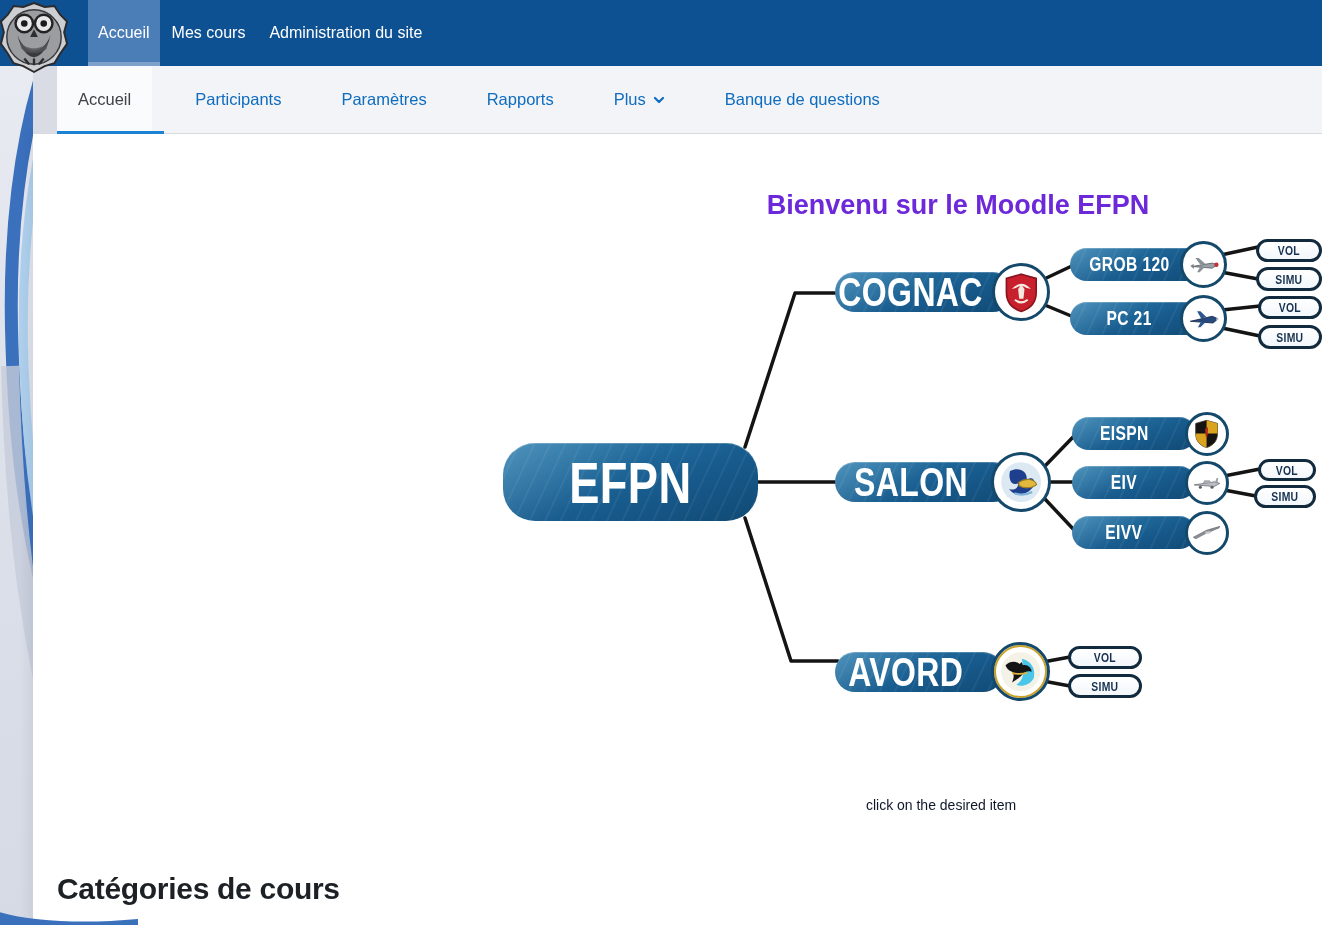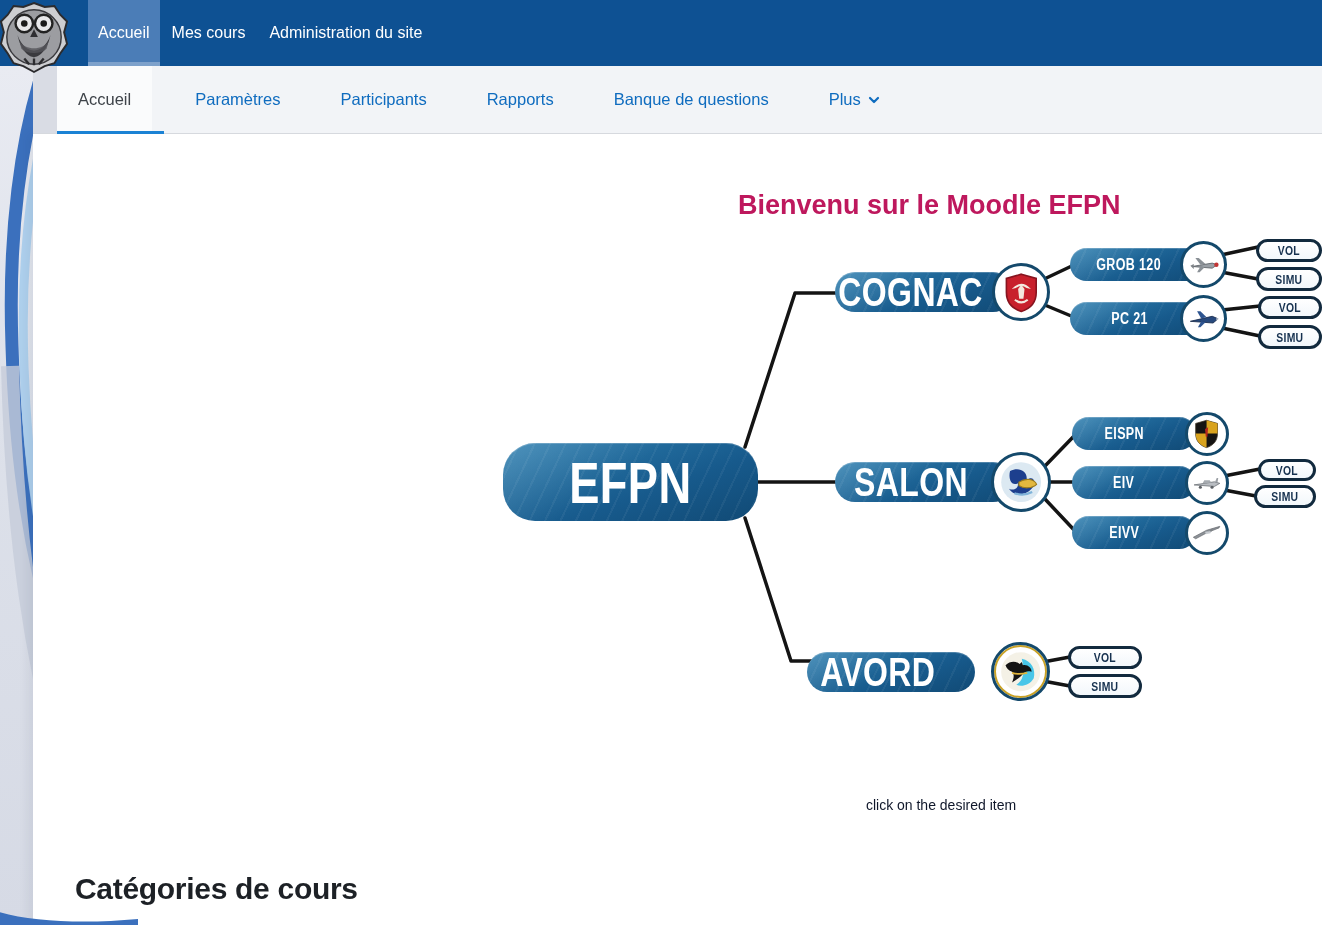--- a/index.html
+++ b/index.html
@@ -27,42 +27,42 @@
   .tabbar-gray-edge { width:24px; height:100%; background:#d9dce4; }
   .tab { display:flex; align-items:center; padding:0 17px; margin-left:26px; font-size:16.5px; color:#0f6cbf; cursor:pointer; position:relative; }
   .tab.active { margin-left:0; padding:0 21px; background:#fafbfc; color:#3e4349; }
   .tab.active::after { content:""; position:absolute; left:0; bottom:-1px; width:112%; height:3px; background:#1b82d4; }
   .tab .chev { margin-left:7px; display:inline-flex; }
 
   
   .panel { position:absolute; left:33px; right:0; top:134px; bottom:0; background:#fff; z-index:1;
            box-shadow:-5px 0 10px rgba(30,40,70,.07); }
 
-  .welcome-title { position:absolute; left:738px; top:190px; width:440px; 
-                   font-size:27px; font-weight:700; color:#be185d; z-index:2; }
+  .welcome-title { position:absolute; left:738px; top:190px; width:440px; text-align:center;
+                   font-size:27px; font-weight:700; color:#6d28d9; z-index:2; }
   .caption { position:absolute; left:811px; top:797px; width:260px; text-align:center;
              font-size:14px; color:#0f172a; z-index:2; }
   .categories-heading { position:absolute; left:57px; top:872px; font-size:30px; font-weight:700;
-                        letter-spacing:-.3px; color:#1d2126; z-index:2;margin-left:18px; }
+                        letter-spacing:-.3px; color:#1d2126; z-index:2; }
 
   
   .lines { position:absolute; left:0; top:0; width:1322px; height:925px; z-index:1; pointer-events:none; }
 
   .node { position:absolute; display:flex; align-items:center; justify-content:center; color:#fff;
           border-radius:999px; cursor:pointer; z-index:2;
           background:
             linear-gradient(145deg, rgba(255,255,255,.16), rgba(255,255,255,0) 45%),
             repeating-linear-gradient(115deg, rgba(255,255,255,.05) 0 2px, rgba(255,255,255,0) 2px 14px),
             linear-gradient(160deg,#2e7fb0 0%, #175a8c 60%, #114a75 100%);
           box-shadow: inset 0 1px 0 rgba(255,255,255,.22); }
   .node .t { display:inline-block; transform:scaleX(.78); font-weight:700; white-space:nowrap; letter-spacing:.5px; }
 
   .node-root { left:503px; top:443px; width:255px; height:78px; border-radius:32px; font-size:58px; }
   .node-base { height:40px; font-size:41px; padding-right:26px; }
-  .node-sub  { height:33px; font-size:16px; padding-right:20px; }
+  .node-sub  { height:33px; font-size:20px; padding-right:20px; }
 
   .badge { position:absolute; border-radius:50%; background:#fff; border:3px solid #14496b;
            display:flex; align-items:center; justify-content:center; z-index:3; cursor:pointer; overflow:hidden; }
   .badge svg { width:82%; height:82%; }
   .badge.ring { border-color:#14496b; box-shadow: inset 0 0 0 2px #c9a227; }
 
   .leaf { position:absolute; display:flex; align-items:center; justify-content:center;
           background:linear-gradient(180deg,#ffffff, #f2f7fb); border:3px solid #122a3e; border-radius:999px;
           color:#16314f; font-size:13px; font-weight:700; z-index:2; cursor:pointer; }
   .leaf .t { display:inline-block; transform:scaleX(.8); letter-spacing:.3px; }
@@ -108,38 +108,38 @@
     <path d="M20,40 C26,50 44,50 50,40 L48,48 C42,54 28,54 22,48 Z" fill="#55555a" opacity=".8"></path>
     <path d="M25,58 L30,64 M35,58 L35,65 M45,58 L40,64" stroke="#2c2c2f" stroke-width="2.4" fill="none"></path>
   </svg>
 
   <div class="tabbar">
     <div class="tabbar-gray-edge"></div>
     <div class="tab active">
       <span>Accueil</span>
     </div>
     <div class="tab">
+      <span>Participants</span>
+    </div>
+    <div class="tab">
       <span>Paramètres</span>
     </div>
     <div class="tab">
-      <span>Participants</span>
-    </div>
-    <div class="tab">
       <span>Rapports</span>
-    </div>
-    <div class="tab">
-      <span>Banque de questions</span>
     </div>
     <div class="tab">
       <span>Plus</span>
       <span class="chev">
         <svg width="12" height="12" viewBox="0 0 12 12">
             <path d="M2,4 L6,8 L10,4" fill="none" stroke="#0f6cbf" stroke-width="2.2" stroke-linecap="round" stroke-linejoin="round"></path>
           </svg>
       </span>
+    </div>
+    <div class="tab">
+      <span>Banque de questions</span>
     </div>
   </div>
 
   <div class="panel"></div>
 
   <div class="welcome-title">Bienvenu sur le Moodle EFPN</div>
 
   <svg class="lines" viewBox="0 0 1322 925">
     <g fill="none" stroke="#141414" stroke-width="3.5" stroke-linejoin="round" stroke-linecap="round">
       <polyline points="745,447 795,293 837,293"></polyline>
@@ -261,21 +261,21 @@
     <span class="t">EIVV</span>
   </div>
   <div class="badge" style="left:1185px; top:511px; width:44px; height:44px;">
     <svg viewBox="0 0 40 40">
       <path d="M3,26 L20,17 L37,12 L36,14 L21,20 L6,28 Z" fill="#8d9298" stroke="#5d6166" stroke-width=".8"></path>
       <path d="M18,19 L26,18 L25,21 L19,22 Z" fill="#c7cbd0"></path>
       <path d="M24,18 L27,15 L28,16 L26,19 Z" fill="#7c8186"></path>
     </svg>
   </div>
 
-  <div class="node node-base" style="left:807px; top:652px; width:168px;justify-content:center;">
+  <div class="node node-base" style="left:835px; top:652px; width:168px;justify-content:center;">
     <span class="t">AVORD</span>
   </div>
   <div class="badge ring" style="left:991px; top:642px; width:59px; height:59px;">
     <svg viewBox="0 0 40 40">
       <circle cx="20" cy="20" r="18" fill="#f4f1e6"></circle>
       <path d="M21,8 C30,10 34,18 32,26 C28,33 20,34 16,32 C22,28 24,22 21,8 Z" fill="#49c6e8"></path>
       <path d="M6,14 C10,10 16,10 19,13 L21,11 L22,14 C26,13 30,16 30,20 C26,19 24,20 22,22 C20,25 16,27 12,30 C14,25 14,22 12,20 C9,19 7,17 6,14 Z" fill="#141414"></path>
       <path d="M12,21 Q18,23 26,21" stroke="#e0b43a" stroke-width="1.6" fill="none"></path>
     </svg>
   </div>

